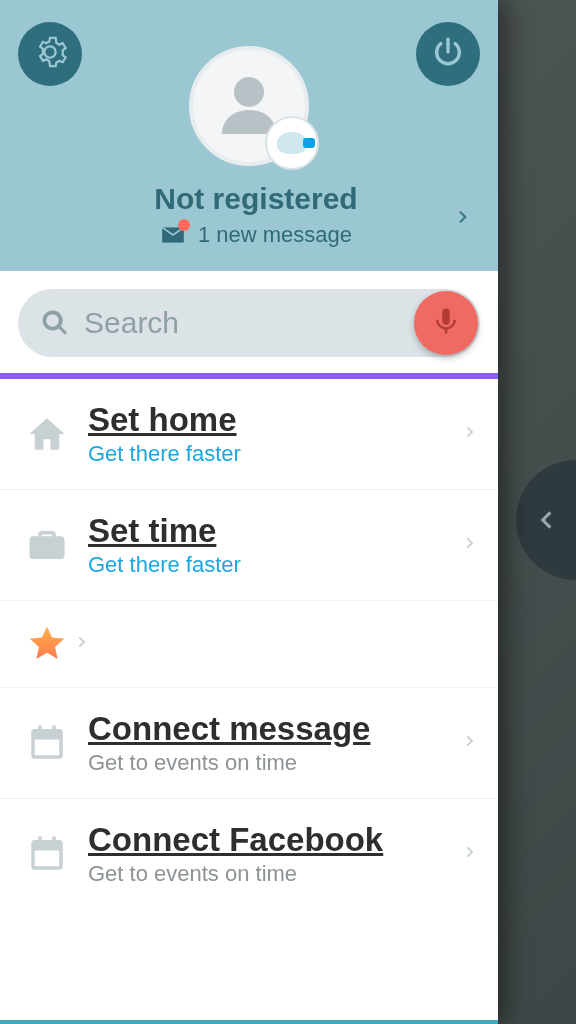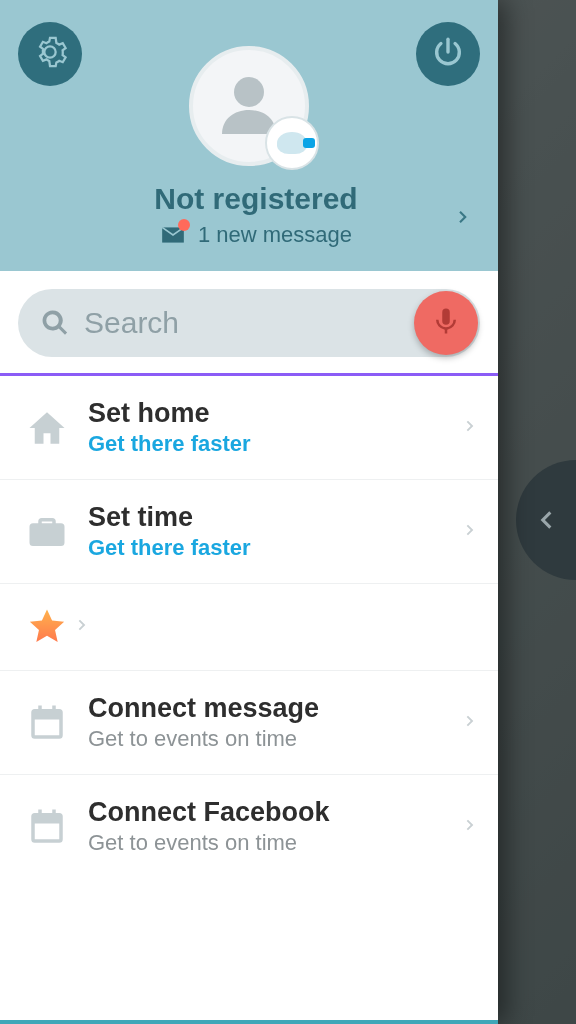--- a/index.html
+++ b/index.html
@@ -39,21 +39,21 @@
   .mascot-inner { width:30px; height:22px; background:#cfe7ef; border-radius:50% 50% 40% 40%; position:relative; }
   .mascot-inner::after { content:""; position:absolute; right:-8px; top:6px; width:12px; height:10px; background:#0aa4e6; border-radius:3px; }
   .reg-block { text-align:center; padding: 16px 0 22px; position:relative;margin-left:14px; }
   .reg-title { font-size: 30px; font-weight:700; color:#306a78; }
   .reg-sub { margin-top:6px; font-size:22px; color:#306a78; display:inline-flex; align-items:center; gap:12px; }
   .env-icon-w { position:relative; width:26px; height:20px; display:inline-block; }
   .env-icon-w svg { width:26px; height:20px; fill:#306a78; }
   .env-dot { position:absolute; top:-6px; right:-4px; width:12px; height:12px; border-radius:50%; background:#ff6a5b; }
   .reg-chevron { position:absolute; right:26px; top:50%; transform:translateY(-50%); }
   .reg-chevron svg { width:18px; height:28px; fill:#3a7886; }
-  .search-wrap { background:#fff; padding:18px 18px 16px; border-bottom:3px solid #8b5cf6; }
+  .search-wrap { background:#fff; padding:18px 18px 16px; border-bottom:6px solid #8b5cf6; }
   .search {
     height:68px; border-radius:40px; background:#dbe3e6; display:flex; align-items:center;
     padding:0 8px 0 22px; position:relative;
   }
   .search svg.mag { width:30px; height:30px; fill:#8fa0a6; }
   .search-text { margin-left:14px; font-size:30px; color:#8fa0a6; flex:1; }
   .mic {
     width:64px; height:64px; border-radius:50%; background:#ef6a63;
     display:flex; align-items:center; justify-content:center;
     box-shadow: 0 3px 6px rgba(0,0,0,0.25);
@@ -61,23 +61,23 @@
   }
   .mic svg { width:30px; height:30px; fill:#b23b36; }
   .list { flex:1; overflow:hidden; }
   .row {
     display:flex; align-items:center; padding:22px 20px; border-bottom:1px solid #eef0f1;
     cursor:pointer; background:#fff;
   }
   .row .icon { width:54px; display:flex; justify-content:center; }
   .row .icon svg { width:42px; height:42px; }
   .row .txt { flex:1; margin-left:14px; }
-  .row .title { font-size:27px; font-weight:700; color:#2e2e2e; }
+  .row .title { font-size:33px; font-weight:700; color:#2e2e2e;text-decoration:underline; }
   .row .sub { font-size:22px; margin-top:2px; }
-  .sub-blue { color:#1aa7e0;font-weight:bold; }
+  .sub-blue { color:#1aa7e0; }
   .sub-gray { color:#8d9396; }
   .row .chev svg { width:16px; height:26px; fill:#c9d0d3; }
   .ic-muted { fill:#c7d0d3; }
   .ic-blue { fill:#15a7e1; }
 </style>
 </head>
 <body>
 
 <div class="stage">
   <div class="map-bg"></div>

